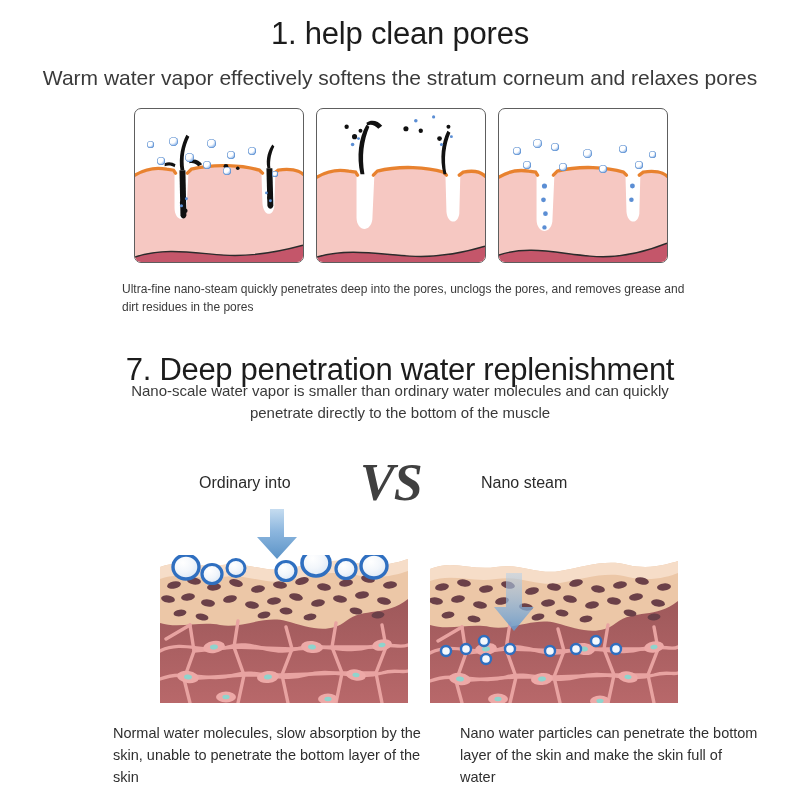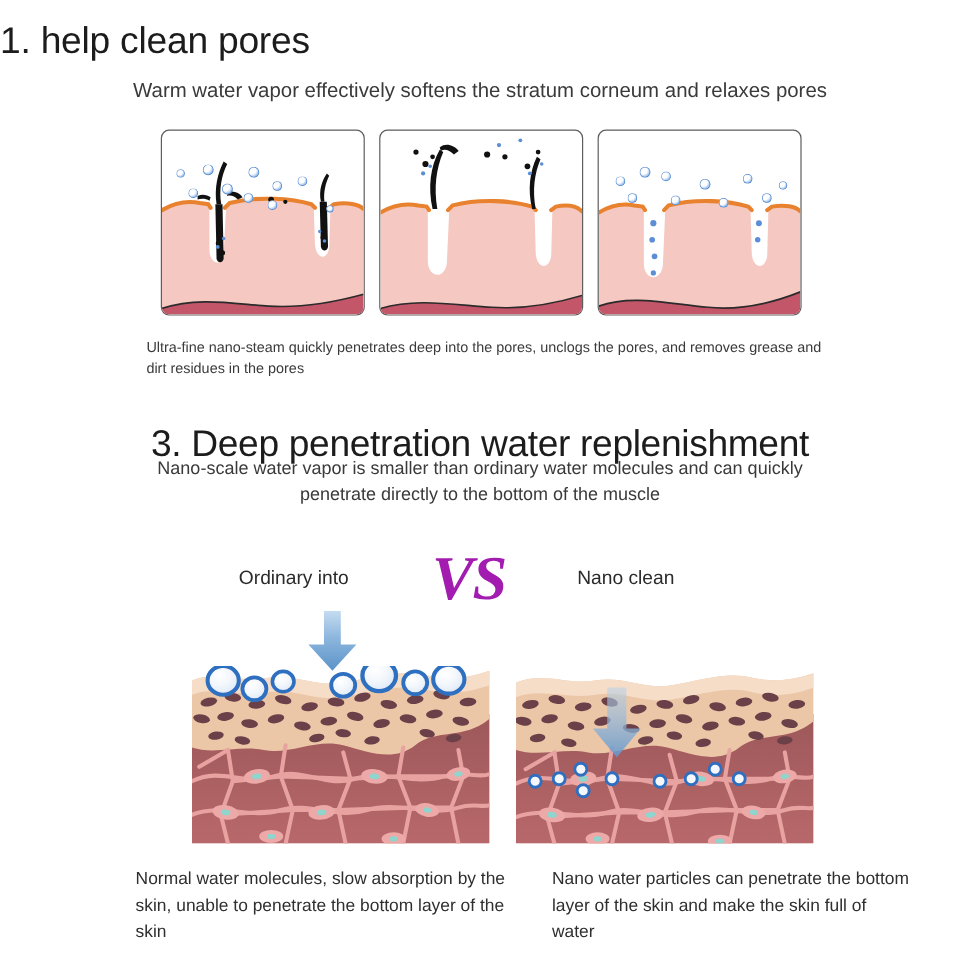--- a/index.html
+++ b/index.html
@@ -7,29 +7,30 @@
     width: 800px; height: 800px;
     background: #ffffff;
     font-family: "Liberation Sans", sans-serif;
     color: #2b2b2b;
     overflow: hidden;
   }
   .page { position: relative; width: 800px; height: 800px; }
 
   
   .sec1-title {
+    text-align: center;
     font-size: 31px;
     font-weight: 400;
     letter-spacing: -0.2px;
     color: #1c1c1c;
     padding-top: 16px;
   }
   .sec1-sub {
     text-align: center;
-    font-size: 17px;
+    font-size: 21px;
     font-weight: 400;
     color: #3a3a3a;
     margin-top: 14px;
   }
 
   .panel-row {
     position: absolute;
     left: 134px; top: 108px;
     width: 534px; height: 155px;
     display: flex;
@@ -95,21 +96,21 @@
   .label-nano {
     position: absolute; left: 481px; top: 12px;
     font-size: 16px; color: #2b2b2b;
   }
   .vs-mark {
     position: absolute; left: 360px; top: -9px;
     font-family: "Liberation Serif", serif;
     font-style: italic;
     font-weight: 700;
     font-size: 52px;
-    color: #a21caf;
+    color: #404040;
     letter-spacing: -1px;
   }
 
   
   .cmp { position: absolute; width: 248px; height: 148px; }
   .cmp-left  { left: 160px; top: 555px; }
   .cmp-right { left: 430px; top: 555px; }
   .cmp svg { display: block; width: 100%; height: 100%; }
 
   .arrow-left {
@@ -251,27 +252,27 @@
       <span class="drop" style="left:84px; top:40px; width:9px; height:9px;"></span>
       <span class="drop" style="left:100px; top:56px; width:8px; height:8px;"></span>
       <span class="drop" style="left:120px; top:36px; width:8px; height:8px;"></span>
       <span class="drop" style="left:136px; top:52px; width:8px; height:8px;"></span>
       <span class="drop" style="left:150px; top:42px; width:7px; height:7px;"></span>
     </div>
   </div>
 
   <p class="sec1-note">Ultra-fine nano-steam quickly penetrates deep into the pores, unclogs the pores, and removes grease and dirt residues in the pores</p>
 
-  <h1 class="sec2-title">3. Deep penetration water replenishment</h1>
+  <h1 class="sec2-title">7. Deep penetration water replenishment</h1>
   <p class="sec2-sub">Nano-scale water vapor is smaller than ordinary water molecules and can quickly penetrate directly to the bottom of the muscle</p>
 
   <div class="vs-row">
     <span class="label-ordinary">Ordinary into</span>
     <span class="vs-mark">VS</span>
-    <span class="label-nano">Nano clean</span>
+    <span class="label-nano">Nano steam</span>
   </div>
 
   <div class="arrow-left">
     <svg viewBox="0 0 44 52">
       <defs>
         <linearGradient id="agrad" x1="0" y1="0" x2="0" y2="1">
           <stop offset="0%" stop-color="#c5dcf0"></stop>
           <stop offset="45%" stop-color="#8cb6de"></stop>
           <stop offset="100%" stop-color="#5b93c7"></stop>
         </linearGradient>

